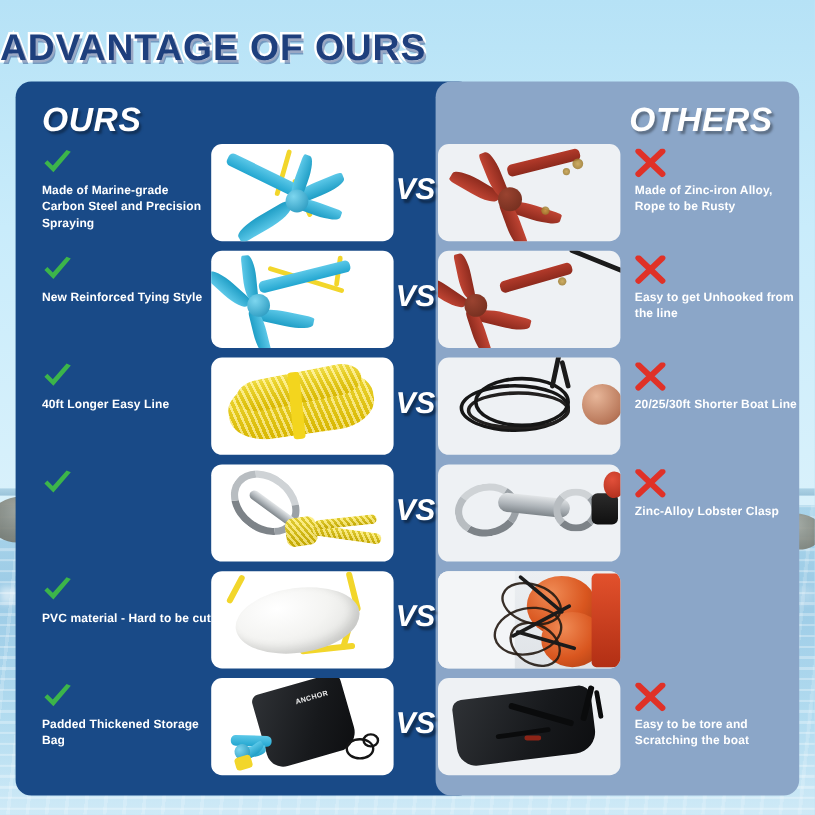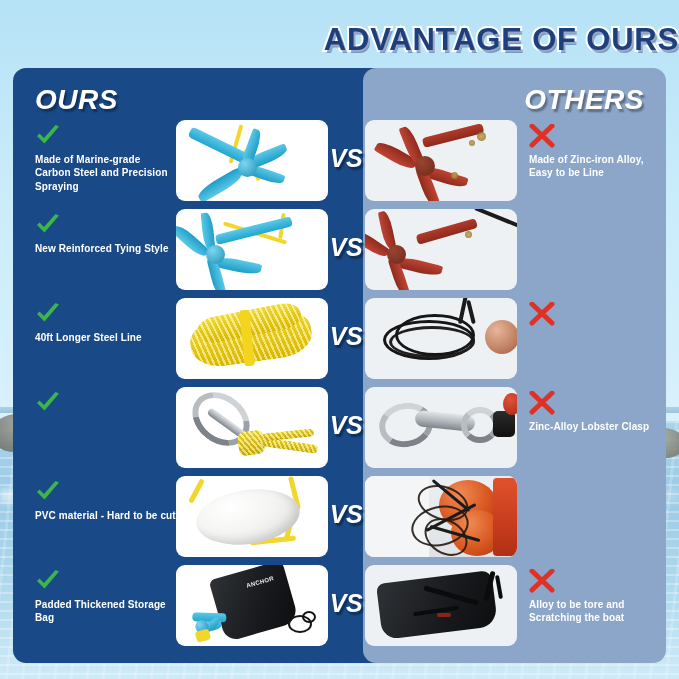--- a/index.html
+++ b/index.html
@@ -48,21 +48,21 @@
     position:absolute; left:0; right:0; top:72%; height:14px;
     background:linear-gradient(90deg,
       rgba(255,255,255,.55), rgba(255,255,255,.15) 25%,
       rgba(255,255,255,.45) 55%, rgba(255,255,255,.20));
     filter:blur(3px);
   }
 
   
   #title-wrap {
     position:absolute; left:0; right:0; top:22px; z-index:5;
-    text-align:right;
+    text-align:left;
   }
   #page-title {
     display:inline-block;
     font-size:31px; font-weight:bold; letter-spacing:.8px;
     color:#1e3f7d;
     -webkit-text-stroke:4px #ffffff;
     paint-order:stroke fill;
     text-shadow:2px 3px 0 rgba(30,63,125,.45);
   }
 
@@ -276,21 +276,21 @@
             <div class="rustspot" style="left:104px;top:20px;width:6px;height:6px;"></div>
             <div class="rustspot" style="left:86px;top:52px;width:7px;height:7px;"></div>
           </div>
         </div>
       </div>
 
       <div class="drawback">
         <svg class="mark" viewBox="0 0 26 24">
           <path d="M3 2 L23 21 M23 2 L3 21" stroke="#e03127" stroke-width="5" stroke-linecap="round" fill="none"></path>
         </svg>
-        <div class="label">Made of Zinc-iron Alloy, Easy to be Line</div>
+        <div class="label">Made of Zinc-iron Alloy, Rope to be Rusty</div>
       </div>
     </div>
 
     <div class="row">
       <div class="feature">
         <svg class="mark" viewBox="0 0 26 24">
           <path d="M2 12 L9.5 19.5 L24 2.5 L20.5 1 L9 14 L4.5 9.5 Z" fill="#3cb54a"></path>
         </svg>
         <div class="label">New Reinforced Tying Style</div>
       </div>
@@ -321,28 +321,34 @@
             <div class="anc-fluke" style="left:22px;top:40px;width:42px;height:12px;transform:rotate(-146deg);"></div>
             <div class="anc-fluke" style="left:26px;top:34px;width:38px;height:11px;transform:rotate(-102deg);"></div>
             <div class="anc-fluke" style="left:32px;top:46px;width:46px;height:12px;transform:rotate(14deg);"></div>
             <div class="anc-fluke" style="left:28px;top:44px;width:38px;height:11px;transform:rotate(72deg);"></div>
             <div class="anc-hub" style="left:22px;top:36px;width:19px;height:19px;"></div>
             <div class="rustspot" style="left:100px;top:22px;width:7px;height:7px;"></div>
           </div>
         </div>
       </div>
 
+      <div class="drawback">
+        <svg class="mark" viewBox="0 0 26 24">
+          <path d="M3 2 L23 21 M23 2 L3 21" stroke="#e03127" stroke-width="5" stroke-linecap="round" fill="none"></path>
+        </svg>
+        <div class="label">Easy to get Unhooked from the line</div>
+      </div>
     </div>
 
     <div class="row">
       <div class="feature">
         <svg class="mark" viewBox="0 0 26 24">
           <path d="M2 12 L9.5 19.5 L24 2.5 L20.5 1 L9 14 L4.5 9.5 Z" fill="#3cb54a"></path>
         </svg>
-        <div class="label">40ft Longer Steel Line</div>
+        <div class="label">40ft Longer Easy Line</div>
       </div>
 
       <div class="card card-ours">
         <div class="scene">
           <div class="coil-y" style="left:14px;top:16px;width:122px;height:48px;transform:rotate(-8deg);"></div>
           <div class="coil-y" style="left:20px;top:12px;width:106px;height:26px;transform:rotate(-11deg);opacity:.95;"></div>
           <div class="coil-band" style="left:66px;top:12px;width:10px;height:56px;transform:rotate(-6deg);"></div>
         </div>
       </div>
 
@@ -357,20 +363,21 @@
           <div class="bline" style="left:104px;top:2px;width:4px;height:24px;transform:rotate(-14deg);"></div>
           <div style="position:absolute;left:120px;top:22px;width:34px;height:34px;border-radius:50%;
                       background:radial-gradient(circle at 35% 30%,#e7b699,#b9785a 70%,#8e523a);"></div>
         </div>
       </div>
 
       <div class="drawback">
         <svg class="mark" viewBox="0 0 26 24">
           <path d="M3 2 L23 21 M23 2 L3 21" stroke="#e03127" stroke-width="5" stroke-linecap="round" fill="none"></path>
         </svg>
+        <div class="label">20/25/30ft Shorter Boat Line</div>
       </div>
     </div>
 
     <div class="row">
       <div class="feature">
         <svg class="mark" viewBox="0 0 26 24">
           <path d="M2 12 L9.5 19.5 L24 2.5 L20.5 1 L9 14 L4.5 9.5 Z" fill="#3cb54a"></path>
         </svg>
       </div>
 
@@ -480,18 +487,18 @@
           <div class="bag-strap" style="left:122px;top:6px;width:5px;height:30px;transform:rotate(14deg);"></div>
           <div class="bag-strap" style="left:132px;top:10px;width:4px;height:24px;transform:rotate(-10deg);"></div>
           <div style="position:absolute;left:72px;top:48px;width:14px;height:4px;border-radius:2px;background:#8b2417;"></div>
         </div>
       </div>
 
       <div class="drawback">
         <svg class="mark" viewBox="0 0 26 24">
           <path d="M3 2 L23 21 M23 2 L3 21" stroke="#e03127" stroke-width="5" stroke-linecap="round" fill="none"></path>
         </svg>
-        <div class="label">Alloy to be tore and Scratching the boat</div>
+        <div class="label">Easy to be tore and Scratching the boat</div>
       </div>
     </div>
 
   </div>
 </div>
 
 </body></html>

